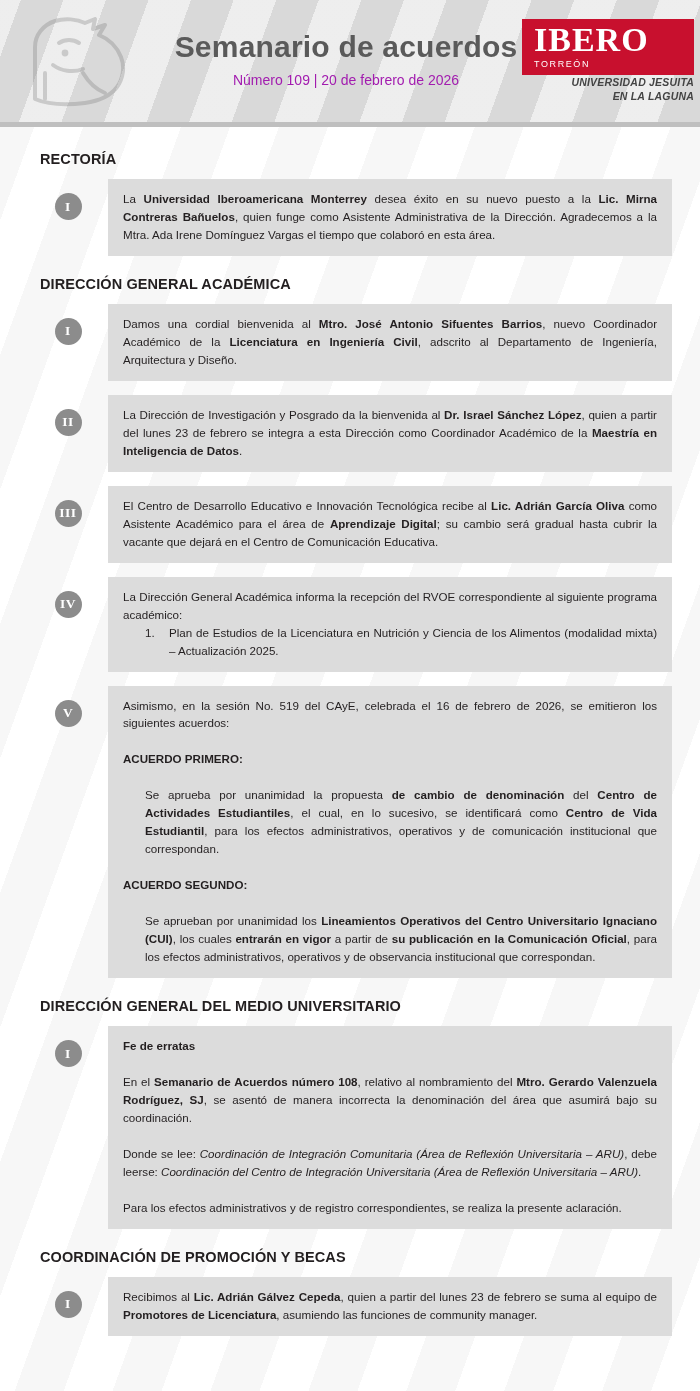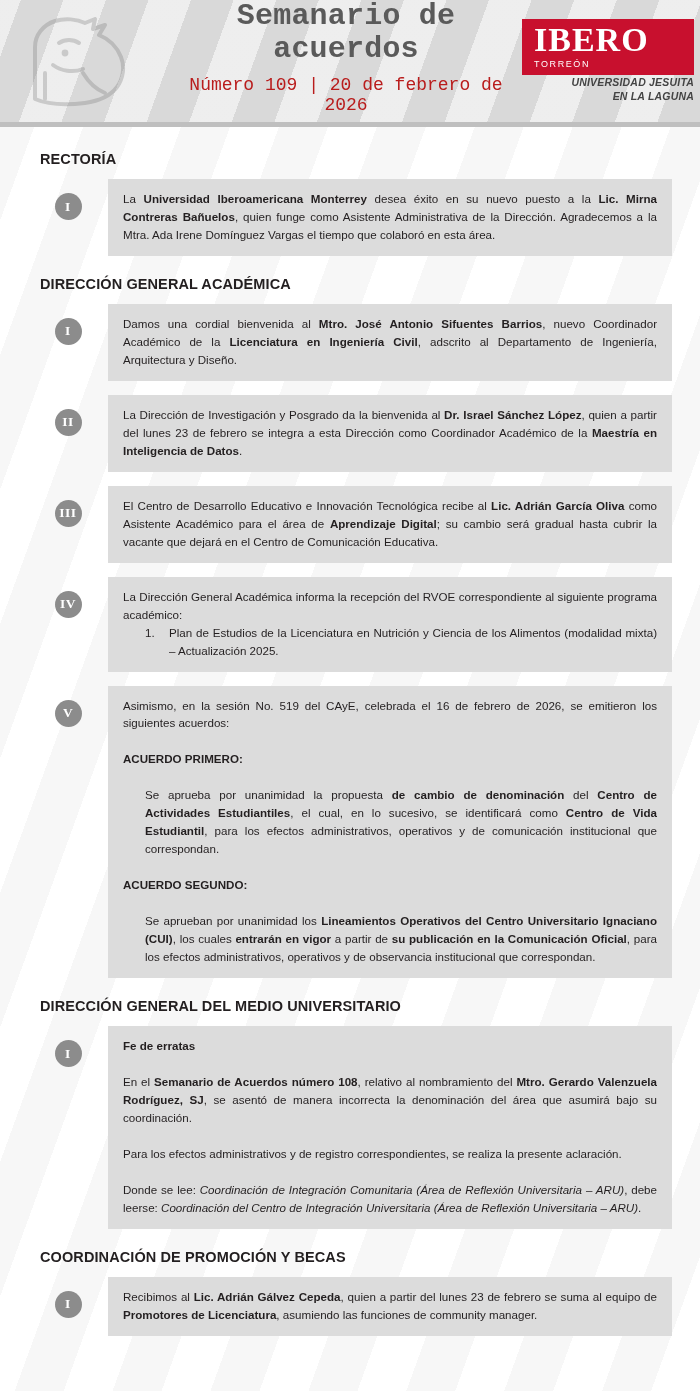--- a/index.html
+++ b/index.html
@@ -69,35 +69,35 @@
   .crest {
     opacity: .28;
   }
   .mh-center {
     position: relative;
     z-index: 1;
     flex: 1;
     display: flex;
     flex-direction: column;
     align-items: center;
+    justify-content: center;
     padding-bottom: 4px;
-    font-family: Liberation Mono, monospace;
   }
   .mh-title {
     font-size: 30px;
     font-weight: bold;
     color: #5a5a5a;
     letter-spacing: .2px;
     line-height: 1.1;
     text-align: center;
   }
   .mh-sub {
     margin-top: 9px;
-    font-size: 18px;
-    color: #b91c1c;
+    font-size: 14px;
+    color: #a21caf;
     text-align: center;
   }
   .mh-right {
     position: relative;
     z-index: 1;
     width: 178px;
     display: flex;
     flex-direction: column;
     align-items: stretch;
     justify-content: center;
@@ -300,22 +300,22 @@
         </div>
       </div>
       <h2 class="section-title">DIRECCIÓN GENERAL DEL MEDIO UNIVERSITARIO</h2>
       <div class="entry">
         <div class="marker-col">
           <div class="marker">I</div>
         </div>
         <div class="card">
           <p class="sub-head"><b>Fe de erratas</b></p>
           <p><span>En el </span><b>Semanario de Acuerdos número 108</b><span>, relativo al nombramiento del </span><b>Mtro. Gerardo Valenzuela Rodríguez, SJ</b><span>, se asentó de manera incorrecta la denominación del área que asumirá bajo su coordinación.</span></p>
+          <p><span>Donde se lee: </span><i>Coordinación de Integración Comunitaria (Área de Reflexión Universitaria – ARU)</i><span>, debe leerse: </span><i>Coordinación del Centro de Integración Universitaria (Área de Reflexión Universitaria – ARU)</i><span>.</span></p>
           <p><span>Para los efectos administrativos y de registro correspondientes, se realiza la presente aclaración.</span></p>
-          <p><span>Donde se lee: </span><i>Coordinación de Integración Comunitaria (Área de Reflexión Universitaria – ARU)</i><span>, debe leerse: </span><i>Coordinación del Centro de Integración Universitaria (Área de Reflexión Universitaria – ARU)</i><span>.</span></p>
         </div>
       </div>
       <h2 class="section-title">COORDINACIÓN DE PROMOCIÓN Y BECAS</h2>
       <div class="entry">
         <div class="marker-col">
           <div class="marker">I</div>
         </div>
         <div class="card">
           <p><span>Recibimos al </span><b>Lic. Adrián Gálvez Cepeda</b><span>, quien a partir del lunes 23 de febrero se suma al equipo de </span><b>Promotores de Licenciatura</b><span>, asumiendo las funciones de community manager.</span></p>
         </div>

